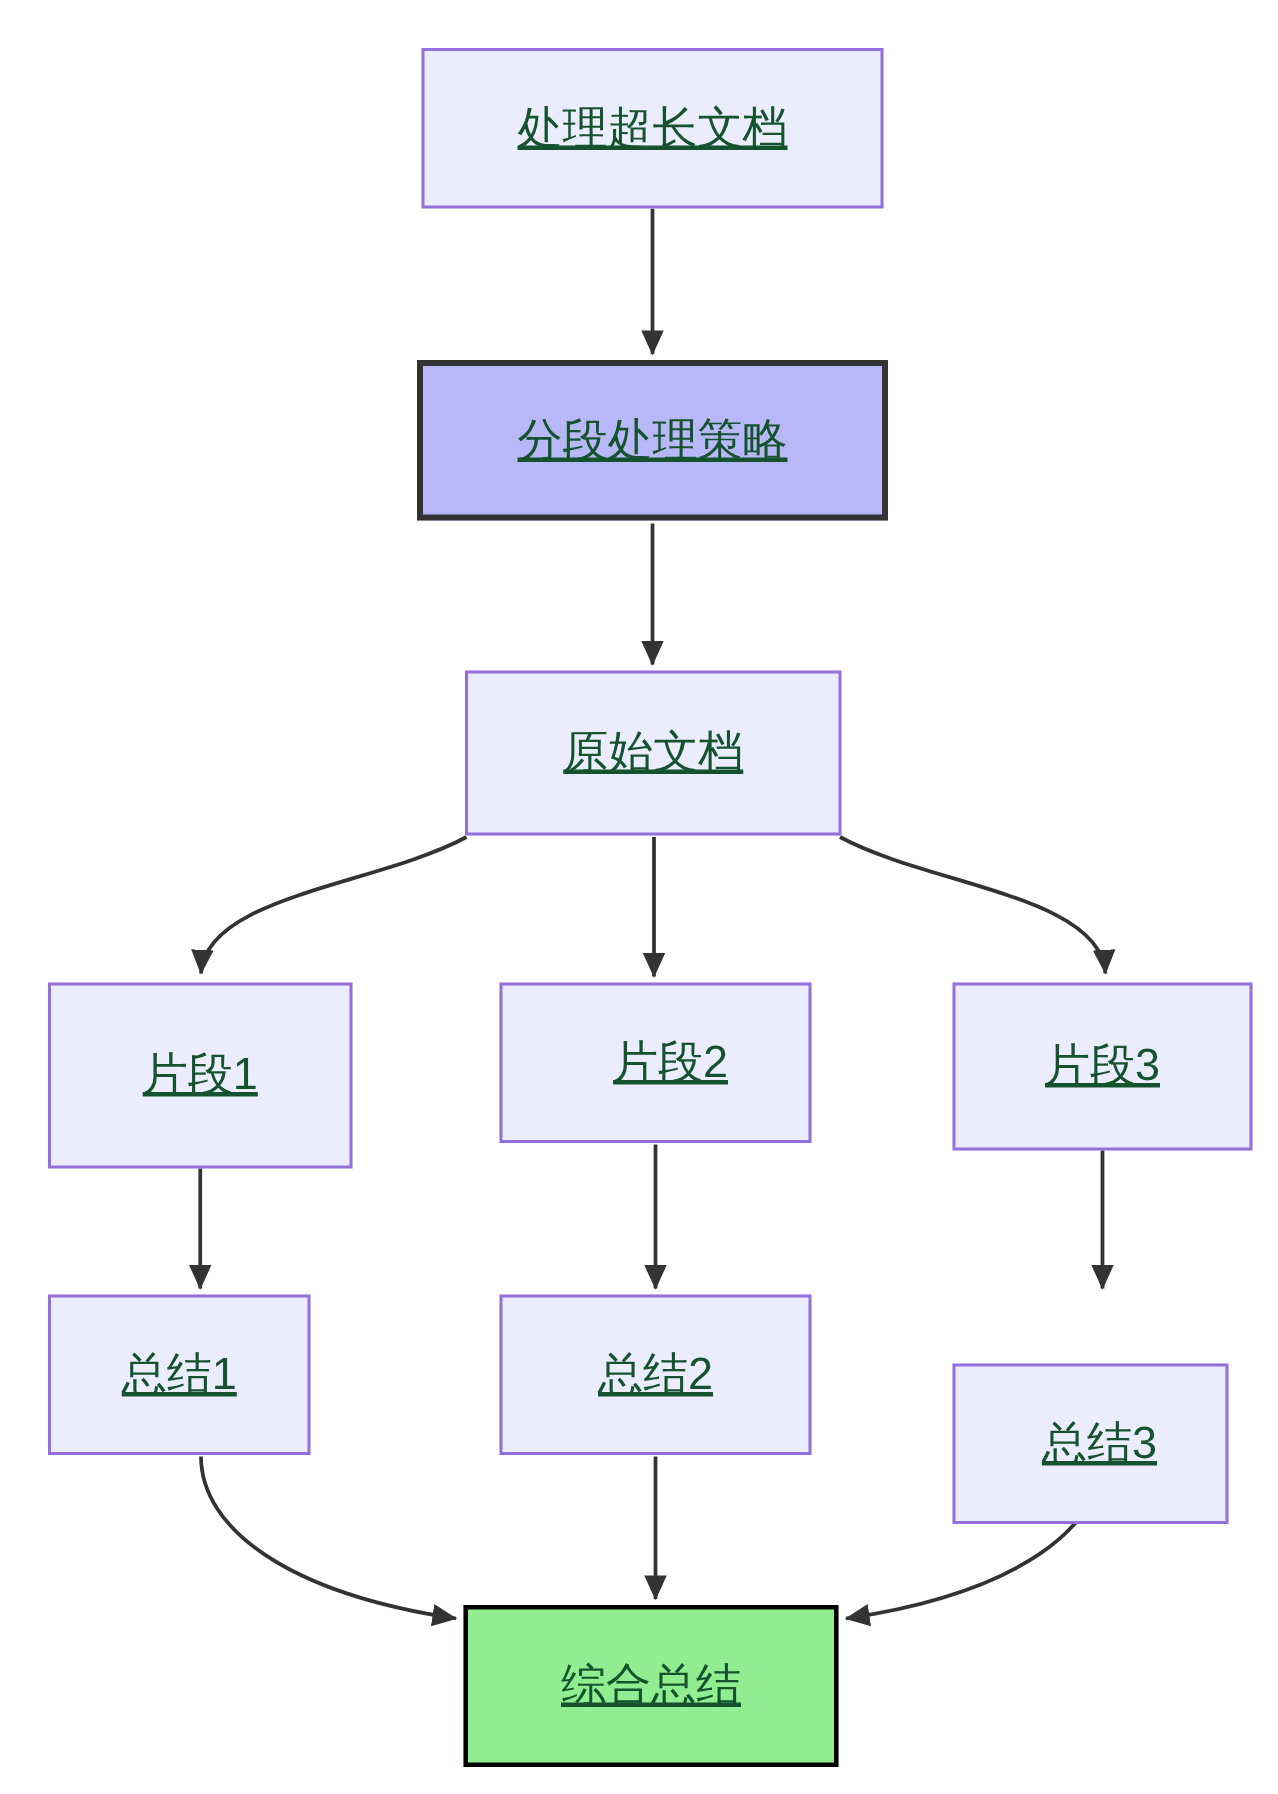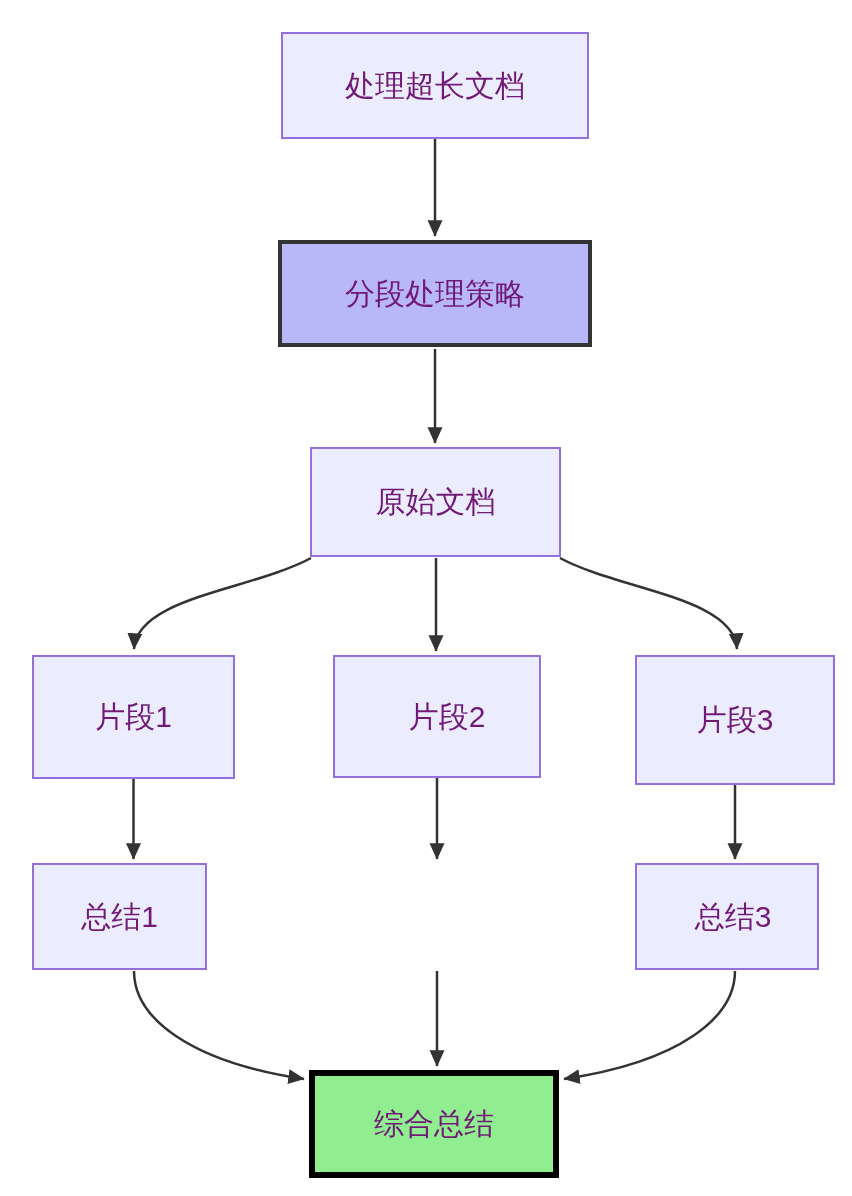--- a/index.html
+++ b/index.html
@@ -22,44 +22,45 @@
     pointer-events: none;
   }
   .node {
     position: absolute;
     box-sizing: border-box;
     display: flex;
     align-items: center;
     justify-content: center;
     background: #ECECFF;
     border: 2px solid #9370DB;
-    color: #701a75;
+    color: #14532d;
     font-size: 30px;
     line-height: 1.2;
     text-align: left;
     white-space: nowrap;
+    text-decoration: underline;
   }
   .node.emphasis-purple {
     background: #B8B8F8;
     border: 4px solid #333333;
   }
   .node.emphasis-green {
     background: #90EE90;
-    border: 6px solid #000000;
+    border: 3px solid #000000;
   }
   
   #n1  { left: 281px; top: 32px;   width: 308px; height: 107px; }
   #n2  { left: 278px; top: 240px;  width: 314px; height: 107px; }
   #n3  { left: 310px; top: 447px;  width: 251px; height: 110px; }
   #n4  { left: 32px;  top: 655px;  width: 203px; height: 124px; }
-  #n5  { left: 333px; top: 655px;  width: 208px; height: 123px; padding-left: 20px; }
-  #n6  { left: 635px; top: 655px;  width: 200px; height: 130px; }
+  #n5  { left: 333px; top: 655px;  width: 208px; height: 107px; padding-left: 20px; }
+  #n6  { left: 635px; top: 655px;  width: 200px; height: 112px; }
   #n7  { left: 32px;  top: 863px;  width: 175px; height: 107px; }
   #n8  { left: 333px; top: 863px;  width: 208px; height: 107px; }
-  #n9  { left: 635px; top: 863px;  width: 184px; height: 107px; padding-left: 12px; }
+  #n9  { left: 635px; top: 909px;  width: 184px; height: 107px; padding-left: 12px; }
   #n10 { left: 309px; top: 1070px; width: 250px; height: 108px; }
 </style>
 </head>
 <body>
 
 <div class="canvas">
 
   <svg class="edge-layer" viewBox="0 0 852 1196" xmlns="http://www.w3.org/2000/svg">
     <defs>
       <marker id="arrow" viewBox="0 0 12 12" refX="10.5" refY="6" markerWidth="18" markerHeight="18" markerUnits="userSpaceOnUse" orient="auto">
@@ -95,20 +96,23 @@
   </div>
   <div id="n5" class="node">
     <span>片段2</span>
   </div>
   <div id="n6" class="node">
     <span>片段3</span>
   </div>
   <div id="n7" class="node">
     <span>总结1</span>
   </div>
+  <div id="n8" class="node">
+    <span>总结2</span>
+  </div>
   <div id="n9" class="node">
     <span>总结3</span>
   </div>
   <div id="n10" class="node emphasis-green">
     <span>综合总结</span>
   </div>
 
 </div>
 
 </body></html>

